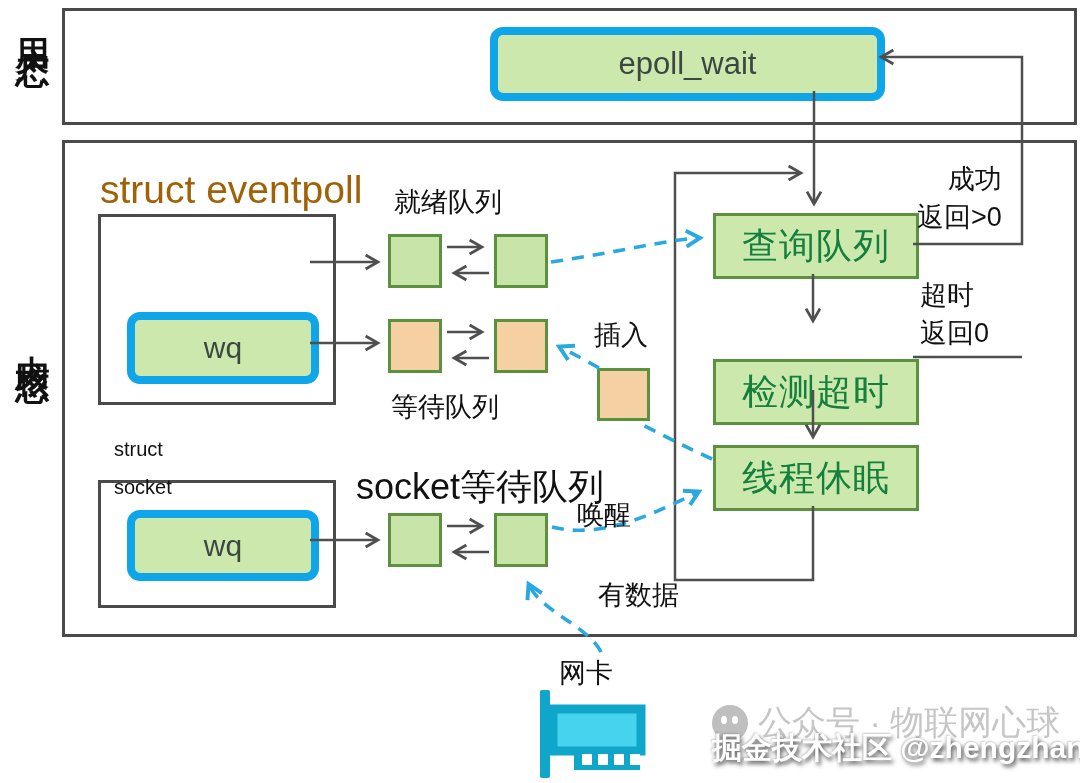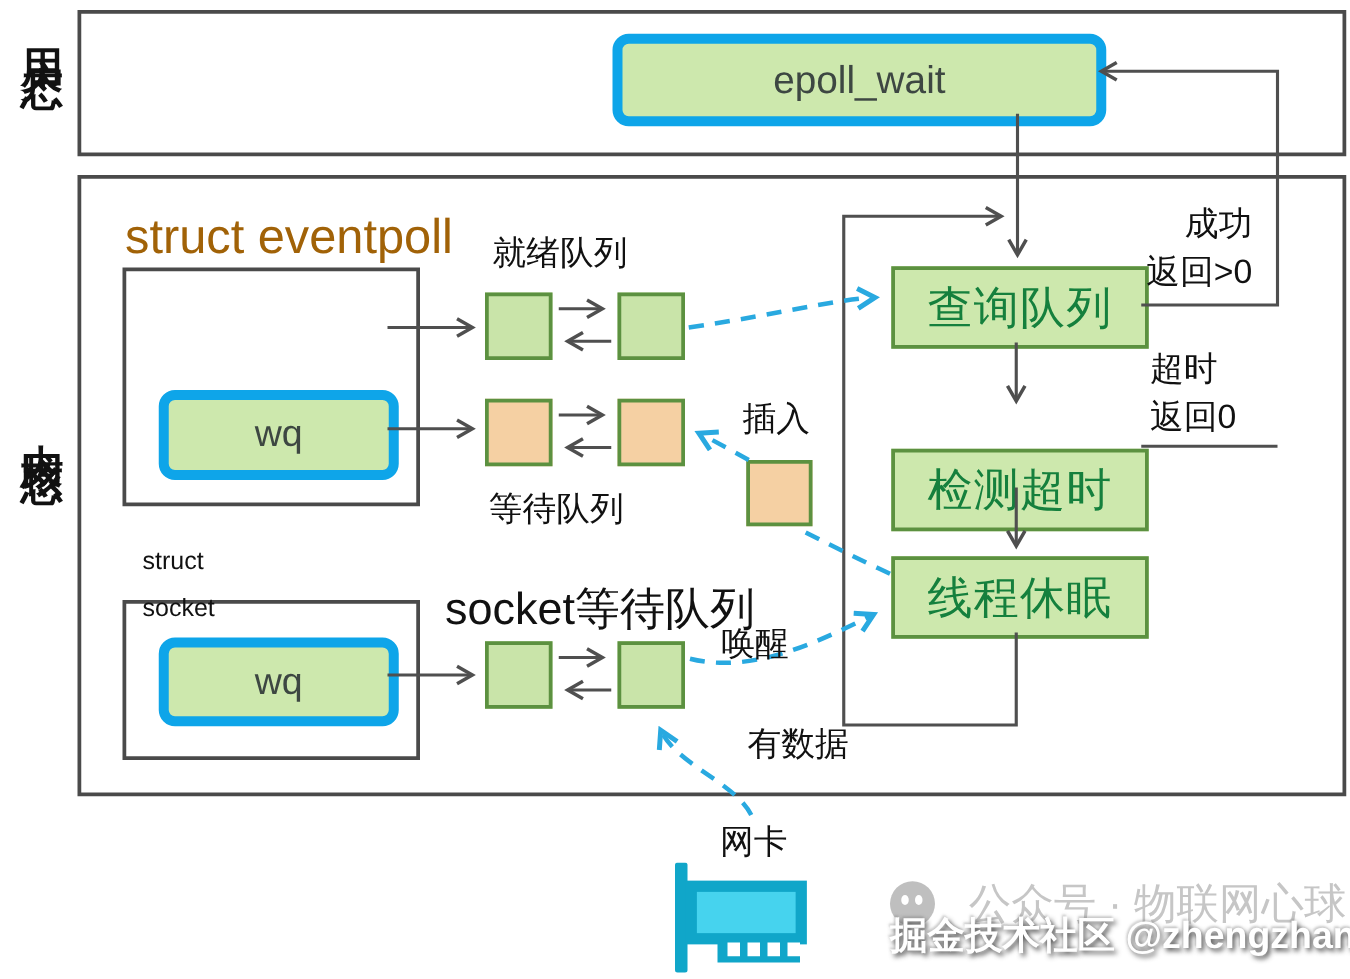--- a/index.html
+++ b/index.html
@@ -33,21 +33,21 @@
   .node{position:absolute;width:54px;height:54px;border:3px solid #5c9140;box-sizing:border-box;z-index:2;}
   .node.green{background:#c9e4a9;}
   .node.orange{background:#f5d0a3;}
   
   .lbl{position:absolute;font-size:27px;color:#111;z-index:4;white-space:nowrap;}
   .lbl-2line{line-height:38px;}
   #svg-overlay{position:absolute;left:0;top:0;z-index:3;pointer-events:none;}
   
   .wm-gray{
     position:absolute;left:712px;top:700px;z-index:6;color:#c6c6c6;font-size:34px;
-    white-space:nowrap;display:flex;align-items:center;gap:27px;
+    white-space:nowrap;display:flex;align-items:center;gap:10px;
   }
   .wm-badge{width:36px;height:36px;border-radius:50%;background:#bfbfbf;position:relative;flex:0 0 auto;}
   .wm-badge::before,.wm-badge::after{
     content:"";position:absolute;width:6px;height:8px;background:#fff;border-radius:50%;top:11px;
   }
   .wm-badge::before{left:9px;} .wm-badge::after{left:20px;}
   .wm-white{
     position:absolute;left:712px;top:728px;z-index:7;color:#ffffff;font-size:30px;
     white-space:nowrap;font-weight:700;
     text-shadow:2px 3px 4px rgba(70,70,70,0.9), -1px -1px 2px rgba(120,120,120,0.35);
@@ -101,21 +101,21 @@
 
   <div class="lbl lbl-2line" style="left:917px;top:160px;text-align:right;">
     <div>成功</div>
     <div>返回&gt;0</div>
   </div>
   <div class="lbl lbl-2line" style="left:920px;top:276px;">
     <div>超时</div>
     <div>返回0</div>
   </div>
 
-  <div class="lbl" style="left:559px;top:655px;margin-left:17px;">网卡</div>
+  <div class="lbl" style="left:559px;top:655px;">网卡</div>
   <svg class="abs" style="left:537px;top:690px;z-index:2;" width="122" height="93" viewBox="0 0 122 93">
     <rect x="3" y="0" width="10" height="88" rx="2" fill="#10a6c9"></rect>
     <rect x="16" y="19" width="88" height="42" fill="#46d3ee" stroke="#10a6c9" stroke-width="9"></rect>
     <rect x="37" y="58" width="66" height="22" fill="#10a6c9"></rect>
     <rect x="45" y="64" width="10" height="11" fill="#ffffff"></rect>
     <rect x="61" y="64" width="10" height="11" fill="#ffffff"></rect>
     <rect x="77" y="64" width="10" height="11" fill="#ffffff"></rect>
     <rect x="93" y="64" width="10" height="11" fill="#ffffff"></rect>
   </svg>
 

